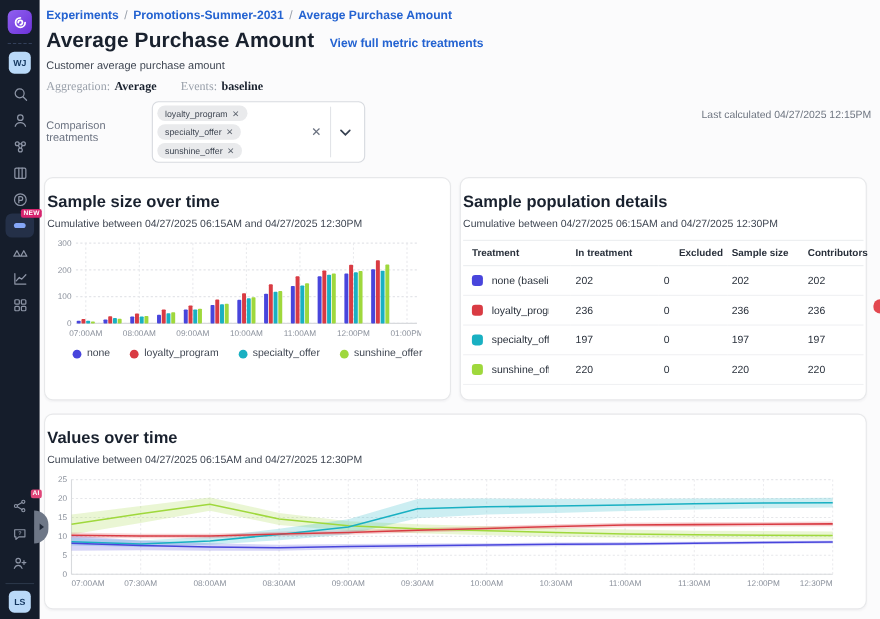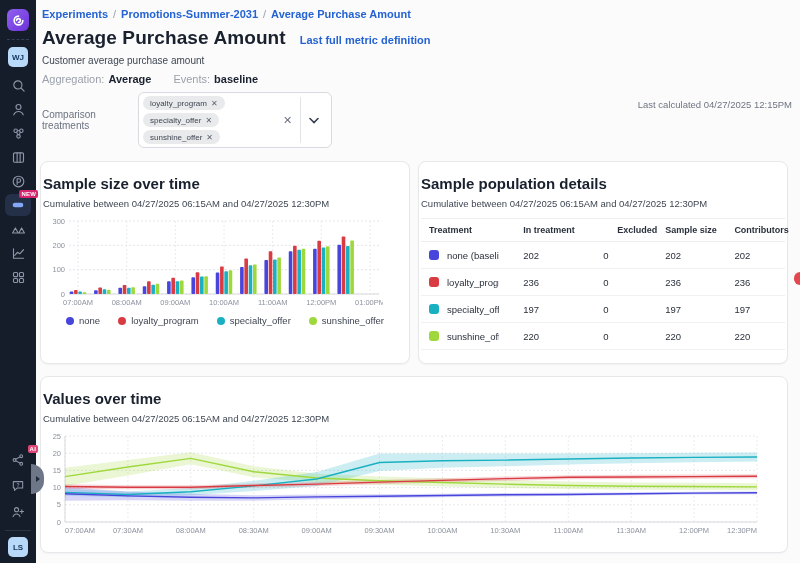--- a/index.html
+++ b/index.html
@@ -32,21 +32,21 @@
   .breadcrumb { font-size:11px; font-weight:700; color:#2463d1; padding-left:2px; }
   .crumb { cursor:pointer; }
   .crumb-sep { color:#9aa1ac; font-weight:400; margin:0 5px; }
 
   .title-row { display:flex; align-items:baseline; gap:14px; margin:7px 0 0 2px; }
   .page-title { font-size:19px; font-weight:700; color:#19212e; letter-spacing:.1px; }
   .def-link { font-size:11px; font-weight:700; color:#2463d1; cursor:pointer; }
 
   .subtitle { font-size:10px; color:#3f4652; margin:6px 0 0 2px; }
 
-  .agg-row { font-size:11px; margin:7px 0 0 2px; color:#9aa1ab; display:flex; gap:4px; align-items:baseline; }
+  .agg-row { font-size:11px; margin:7px 0 0 2px; color:#9aa1ab; display:flex; gap:4px; align-items:baseline;font-family:Liberation Serif, serif; }
   .agg-val { color:#19212e; font-weight:700; }
   .agg-gap { width:14px; }
 
   .comp-row { display:flex; align-items:center; margin:7px 0 0 2px; }
   .comp-label { font-size:10px; color:#6b7280; width:96px; flex:none; }
   .comp-box { display:flex; align-items:stretch; border:1px solid #d7dadf; background:#fff; border-radius:6px; padding:3px 4px; }
   .tags-wrap { display:flex; flex-wrap:wrap; gap:3px 5px; width:132px; align-content:center; }
   .tag { background:#e9eaec; border-radius:9px; font-size:8px; color:#3f4652; padding:2.5px 7px; display:inline-flex; align-items:center; gap:4px; white-space:nowrap; }
   .tag-x { color:#5f6671; cursor:pointer; font-size:8px; }
   .box-clear { align-self:center; color:#6b7280; font-size:11px; padding:0 8px; cursor:pointer; }
@@ -208,21 +208,21 @@
     <span class="expand-arrow"></span>
   </div>
 <div class="notif-handle"></div>
 
 <div class="main">
 
   <div class="breadcrumb"><span class="crumb">Experiments</span><span class="crumb-sep">/</span><span class="crumb">Promotions-Summer-2031</span><span class="crumb-sep">/</span><span class="crumb">Average Purchase Amount</span></div>
 
   <div class="title-row">
     <span class="page-title">Average Purchase Amount</span>
-    <span class="def-link">Last full metric definition</span>
+    <span class="def-link">View full metric treatments</span>
   </div>
 
   <div class="subtitle">Customer average purchase amount</div>
 
   <div class="agg-row">
     <span>Aggregation:</span>
     <span class="agg-val">Average</span>
     <span class="agg-gap"></span>
     <span>Events:</span>
     <span class="agg-val">baseline</span>

